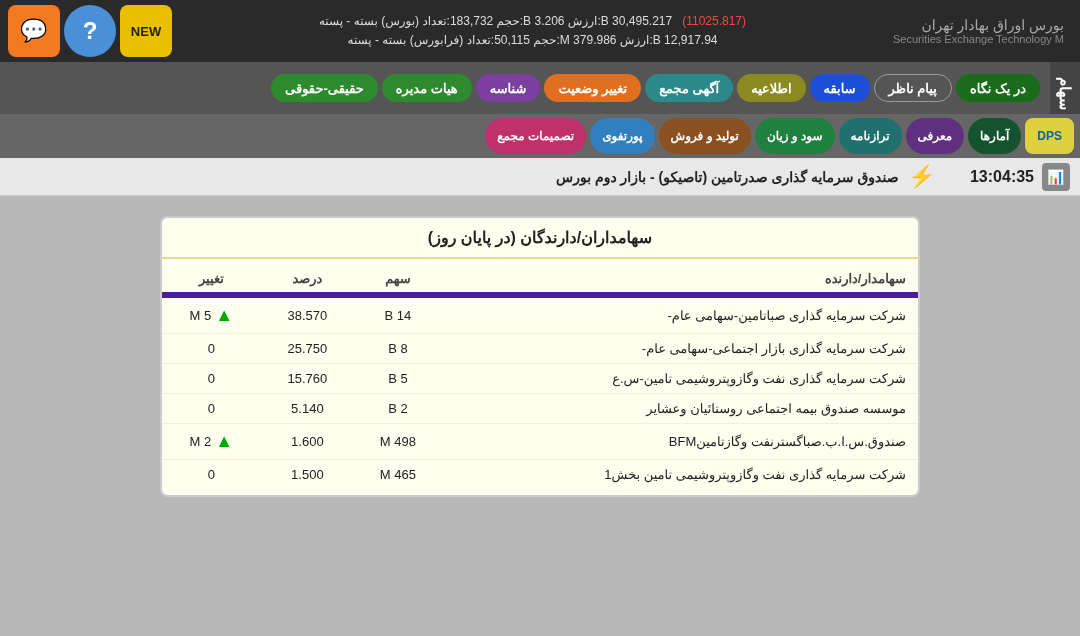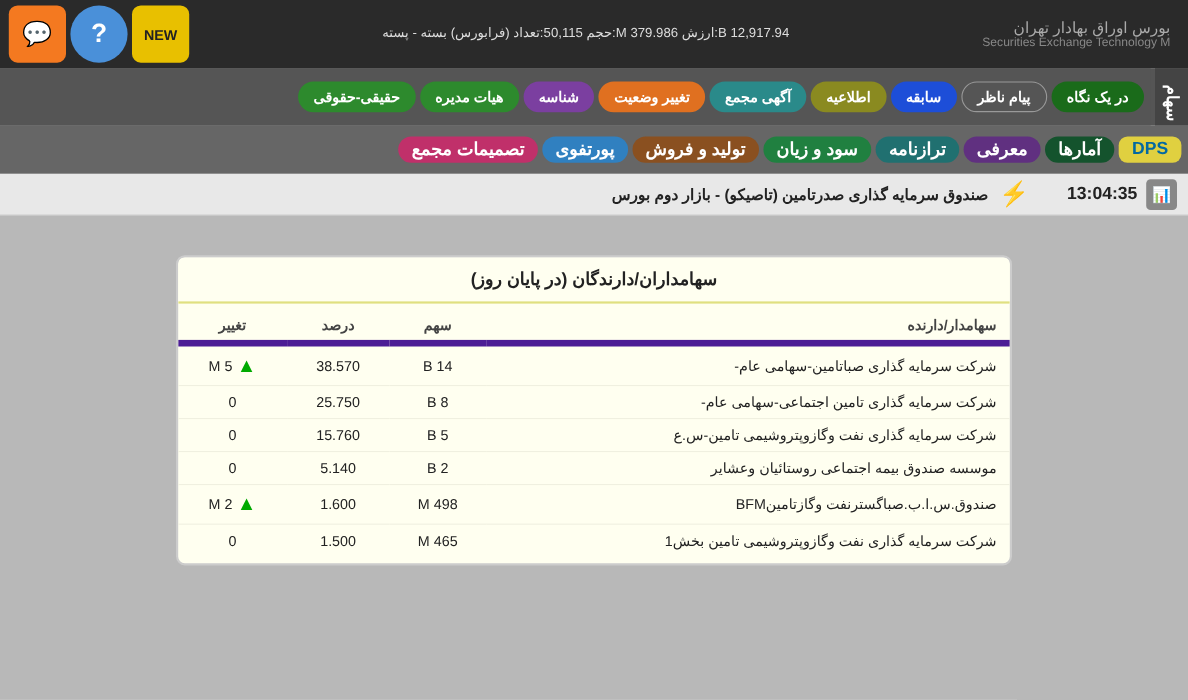--- a/index.html
+++ b/index.html
@@ -101,26 +101,26 @@
     .sub-nav {
       background: #666;
       display: flex;
       align-items: center;
       height: 44px;
       padding: 3px 6px;
       gap: 4px;
       direction: rtl;
     }
     .sub-btn {
-      height: 24px;
+      height: 36px;
       padding: 0 12px;
       border-radius: 18px;
       border: none;
       font-family: Tahoma, Arial, sans-serif;
-      font-size: 16px;
+      font-size: 12px;
       font-weight: bold;
       cursor: pointer;
       color: white;
       white-space: nowrap;
     }
     .sub-btn.pink { background: #c0306a; }
     .sub-btn.light-blue { background: #3080c0; }
     .sub-btn.brown { background: #8a5020; }
     .sub-btn.green-sub { background: #208040; }
     .sub-btn.teal-sub { background: #207070; }
@@ -165,21 +165,21 @@
     .info-bar .page-title {
       font-size: 14px;
       color: #222;
       font-weight: bold;
       direction: rtl;
     }
 
     
     .content {
       background: #b8b8b8;
-      padding: 36px;
+      padding: 20px;
       min-height: calc(636px - 196px);
     }
 
     
     .shareholders-card {
       background: #fffff0;
       border: 2px solid #ccc;
       border-radius: 8px;
       max-width: 760px;
       margin: 0 auto;
@@ -248,20 +248,25 @@
       <span>💬</span>
     </div>
     <div class="icon-btn blue-q">
       <span style="color:white;font-weight:bold;font-size:24px;">?</span>
     </div>
     <div class="icon-btn new-btn">
       <span>NEW</span>
     </div>
   </div>
   <div class="top-ticker">
+    <div>
+      <span class="red">(11025.817)</span>
+      &nbsp;
+      <span>30,495.217 B:ارزش  3.206 B:حجم  183,732:تعداد  (بورس) بسته - پسته</span>
+    </div>
     <div>12,917.94 B:ارزش  379.986 M:حجم  50,115:تعداد  (فرابورس) بسته - پسته</div>
   </div>
   <div class="top-right-title">
     <div>بورس اوراق بهادار تهران</div>
     <div style="font-size:11px;color:#888;">Securities Exchange Technology M</div>
   </div>
 </div>
 
 <div style="display:flex; direction:rtl; background:#555; align-items:stretch;">
   <div class="sidebar-label" style="background:#444; padding:4px 6px; writing-mode:vertical-rl; color:white; font-weight:bold; font-size:15px;">سهام</div>
@@ -317,21 +322,21 @@
               <td>14 B</td>
               <td>38.570</td>
               <td>
                 <div class="change-cell">
                   <span class="arrow-up">▲</span>
                   <span>5 M</span>
                 </div>
               </td>
             </tr>
             <tr>
-              <td class="name-col">شرکت سرمایه گذاری تامین اجتماعی-سهامی عام-</td>
+              <td class="name-col">شرکت سرمایه گذاری بازار اجتماعی-سهامی عام-</td>
               <td>8 B</td>
               <td>25.750</td>
               <td>
                 <div class="change-cell">
                   <span>0</span>
                 </div>
               </td>
             </tr>
             <tr>
               <td class="name-col">شرکت سرمایه گذاری نفت وگازوپتروشیمی تامین-س.ع</td>

